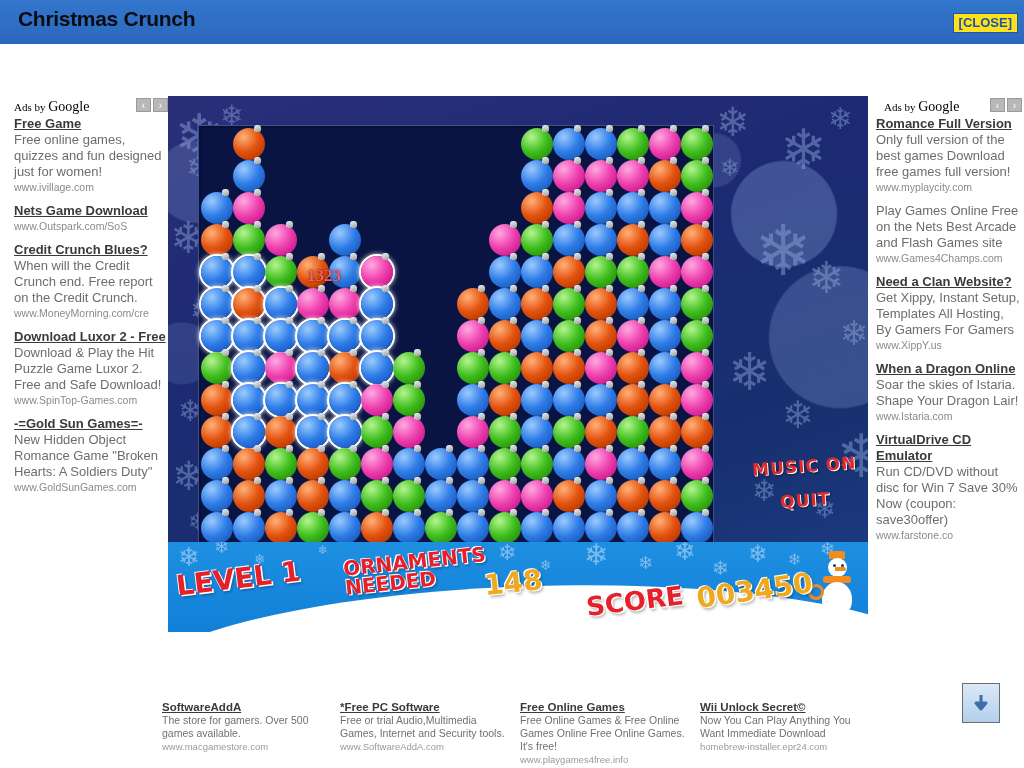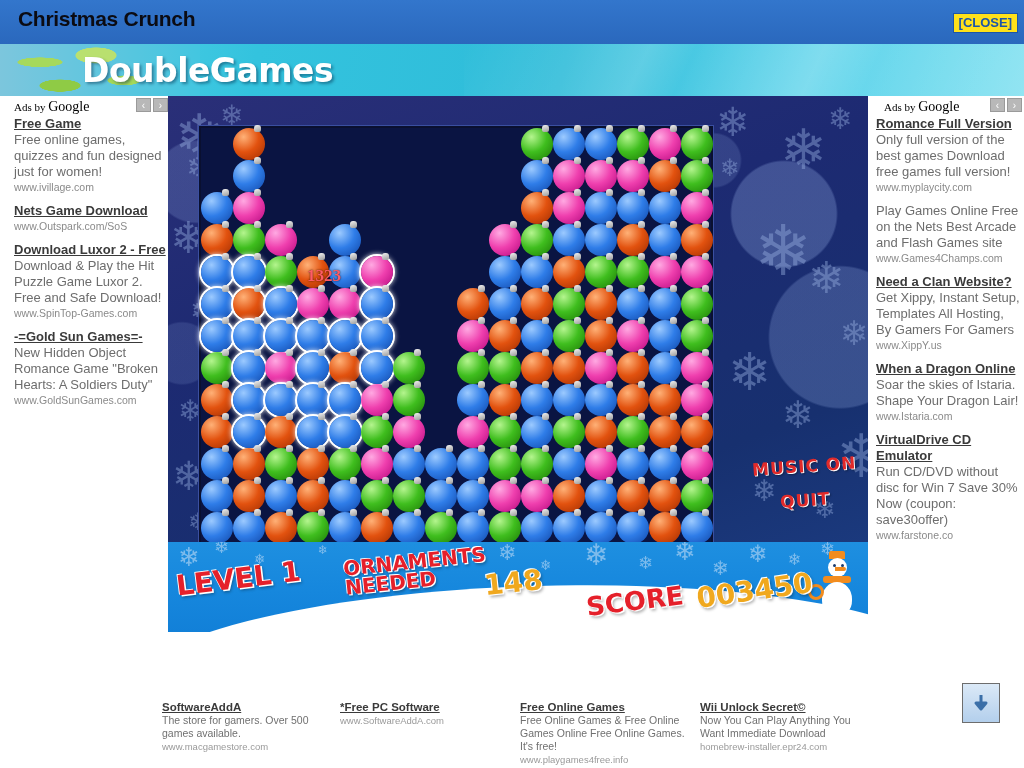--- a/index.html
+++ b/index.html
@@ -220,43 +220,45 @@
 </head>
 <body>
 
 <div id="page">
 
   <div id="titlebar">
     <div id="win-title">Christmas Crunch</div>
     <div id="close-button">[CLOSE]</div>
   </div>
 
-  <div id="banner">
-    <div id="banner-logo">DoubleGames</div>
-  </div>
 
   <div id="ads-left" class="adcol">
     <div class="ads-head">
       <div class="ads-by">
         <span>Ads by </span><b>Google</b>
       </div>
       <div class="ads-nav">
         <span>‹</span>
         <span>›</span>
       </div>
     </div>
     <div id="ads-left-list">
         <div class="ad-block">
           <a class="ad-title">Free Game</a>
           <div class="ad-desc">Free online games, quizzes and fun designed just for women!</div>
           <div class="ad-url">www.ivillage.com</div>
         </div>
         <div class="ad-block">
           <a class="ad-title">Nets Game Download</a>
           <div class="ad-url">www.Outspark.com/SoS</div>
+        </div>
+        <div class="ad-block">
+          <a class="ad-title">Credit Crunch Blues?</a>
+          <div class="ad-desc">When will the Credit Crunch end. Free report on the Credit Crunch.</div>
+          <div class="ad-url">www.MoneyMorning.com/cre</div>
         </div>
         <div class="ad-block">
           <a class="ad-title">Download Luxor 2 - Free</a>
           <div class="ad-desc">Download &amp; Play the Hit Puzzle Game Luxor 2. Free and Safe Download!</div>
           <div class="ad-url">www.SpinTop-Games.com</div>
         </div>
         <div class="ad-block">
           <a class="ad-title">-=Gold Sun Games=-</a>
           <div class="ad-desc">New Hidden Object Romance Game "Broken Hearts: A Soldiers Duty"</div>
           <div class="ad-url">www.GoldSunGames.com</div>
@@ -1042,20 +1044,21 @@
   </div>
 
   <div id="footer">
       <div class="fad" style="left: 162px; width: 172px;">
         <a class="fad-title">SoftwareAddA</a>
         <div class="fad-desc">The store for gamers. Over 500 games available.</div>
         <div class="fad-url">www.macgamestore.com</div>
       </div>
       <div class="fad" style="left: 340px; width: 172px;">
         <a class="fad-title">*Free PC Software</a>
+        <div class="fad-desc">Free or trial Audio,Multimedia Games, Internet and Security tools.</div>
         <div class="fad-url">www.SoftwareAddA.com</div>
       </div>
       <div class="fad" style="left: 520px; width: 176px;">
         <a class="fad-title">Free Online Games</a>
         <div class="fad-desc">Free Online Games &amp; Free Online Games Online Free Online Games. It's free!</div>
         <div class="fad-url">www.playgames4free.info</div>
       </div>
       <div class="fad" style="left: 700px; width: 172px;">
         <a class="fad-title">Wii Unlock Secret©</a>
         <div class="fad-desc">Now You Can Play Anything You Want Immediate Download</div>

